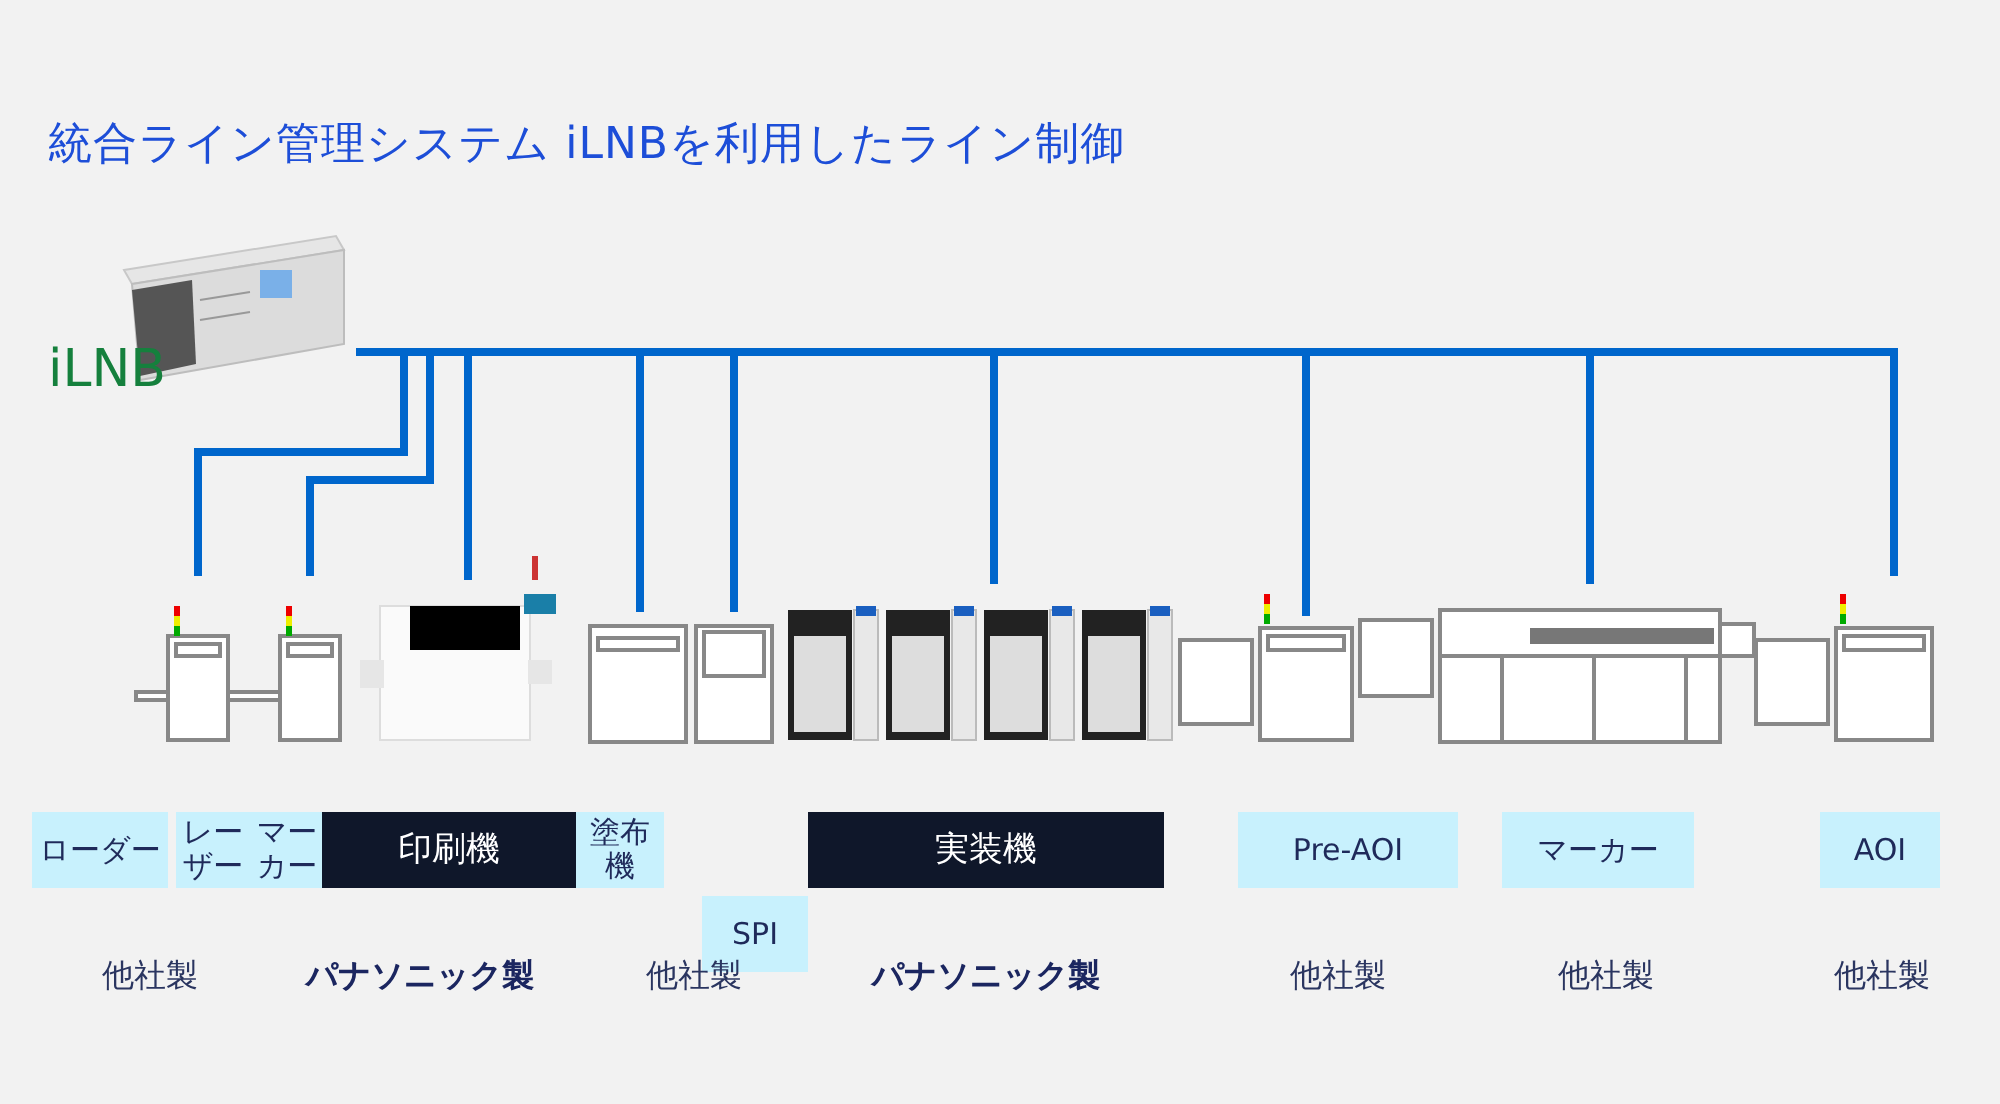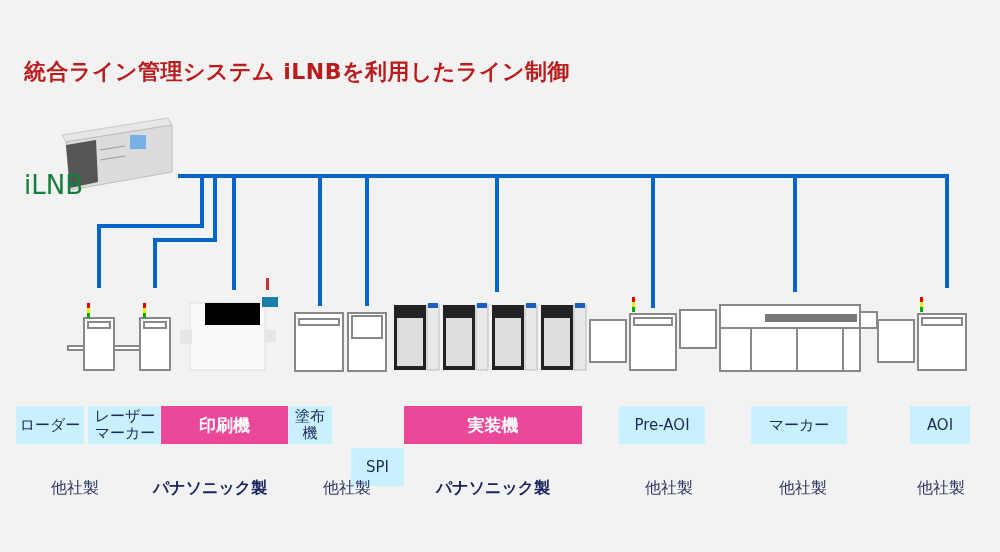--- a/index.html
+++ b/index.html
@@ -1,21 +1,21 @@
 <!DOCTYPE html>
 <html><head>
 <meta charset="utf-8">
 <style>
   html,body{margin:0;padding:0;}
   body{width:1000px;height:552px;background:#f2f2f2;position:relative;overflow:hidden;font-family:"DejaVu Sans",sans-serif;color:#1f2a5a;}
-  .title{position:absolute;left:24px;top:57px;font-size:22px;font-weight:bold;color:#b91c1c;letter-spacing:0.5px;}
+  .title{position:absolute;left:24px;top:57px;font-size:22px;font-weight:normal;color:#1d4ed8;letter-spacing:0.5px;}
   .server-label{position:absolute;left:24px;top:170px;font-size:26px;font-weight:normal;color:#15803d;}
   svg.net{position:absolute;left:0;top:0;}
   .tag{position:absolute;top:406px;height:38px;background:#c8f1fd;color:#1f2a5a;font-size:15px;display:flex;align-items:center;justify-content:center;text-align:center;line-height:17px;box-sizing:border-box;}
-  .tag.main{background:#ec4899;color:#fff;font-size:17px;font-weight:bold;}
+  .tag.main{background:#0f172a;color:#fff;font-size:17px;font-weight:normal;}
   .maker{position:absolute;top:478px;font-size:16px;color:#2a3560;text-align:center;}
   .maker.bold{font-weight:bold;color:#1b2660;}
 </style>
 </head>
 <body>
 
 <div class="title">統合ライン管理システム iLNBを利用したライン制御</div>
 
 <svg class="net" width="1000" height="552">
 
@@ -127,29 +127,29 @@
     <rect x="922" y="318" width="40" height="7"></rect>
     <rect x="920" y="297" width="3" height="5" fill="#e00" stroke="none"></rect>
     <rect x="920" y="302" width="3" height="5" fill="#ee0" stroke="none"></rect>
     <rect x="920" y="307" width="3" height="5" fill="#0a0" stroke="none"></rect>
   </g>
 </svg>
 
 <div class="server-label">iLNB</div>
 
 <div class="tag" style="left:16px;width:68px;">ローダー</div>
-<div class="tag" style="left:88px;width:74px;flex-direction:column;justify-content:center;">
+<div class="tag" style="left:88px;width:74px;justify-content:center;">
   <span>レーザー</span>
   <span>マーカー</span>
 </div>
 <div class="tag main" style="left:161px;width:127px;">印刷機</div>
 <div class="tag" style="left:288px;width:44px;">塗布機</div>
 <div class="tag" style="left:351px;width:53px;margin-top:42px;">SPI</div>
 <div class="tag main" style="left:404px;width:178px;">実装機</div>
-<div class="tag" style="left:619px;width:86px;">Pre-AOI</div>
+<div class="tag" style="left:619px;width:110px;">Pre-AOI</div>
 <div class="tag" style="left:751px;width:96px;">マーカー</div>
 <div class="tag" style="left:910px;width:60px;">AOI</div>
 
 <div class="maker" style="left:40px;width:70px;">他社製</div>
 <div class="maker bold" style="left:135px;width:150px;">パナソニック製</div>
 <div class="maker" style="left:312px;width:70px;">他社製</div>
 <div class="maker bold" style="left:418px;width:150px;">パナソニック製</div>
 <div class="maker" style="left:634px;width:70px;">他社製</div>
 <div class="maker" style="left:768px;width:70px;">他社製</div>
 <div class="maker" style="left:906px;width:70px;">他社製</div>

